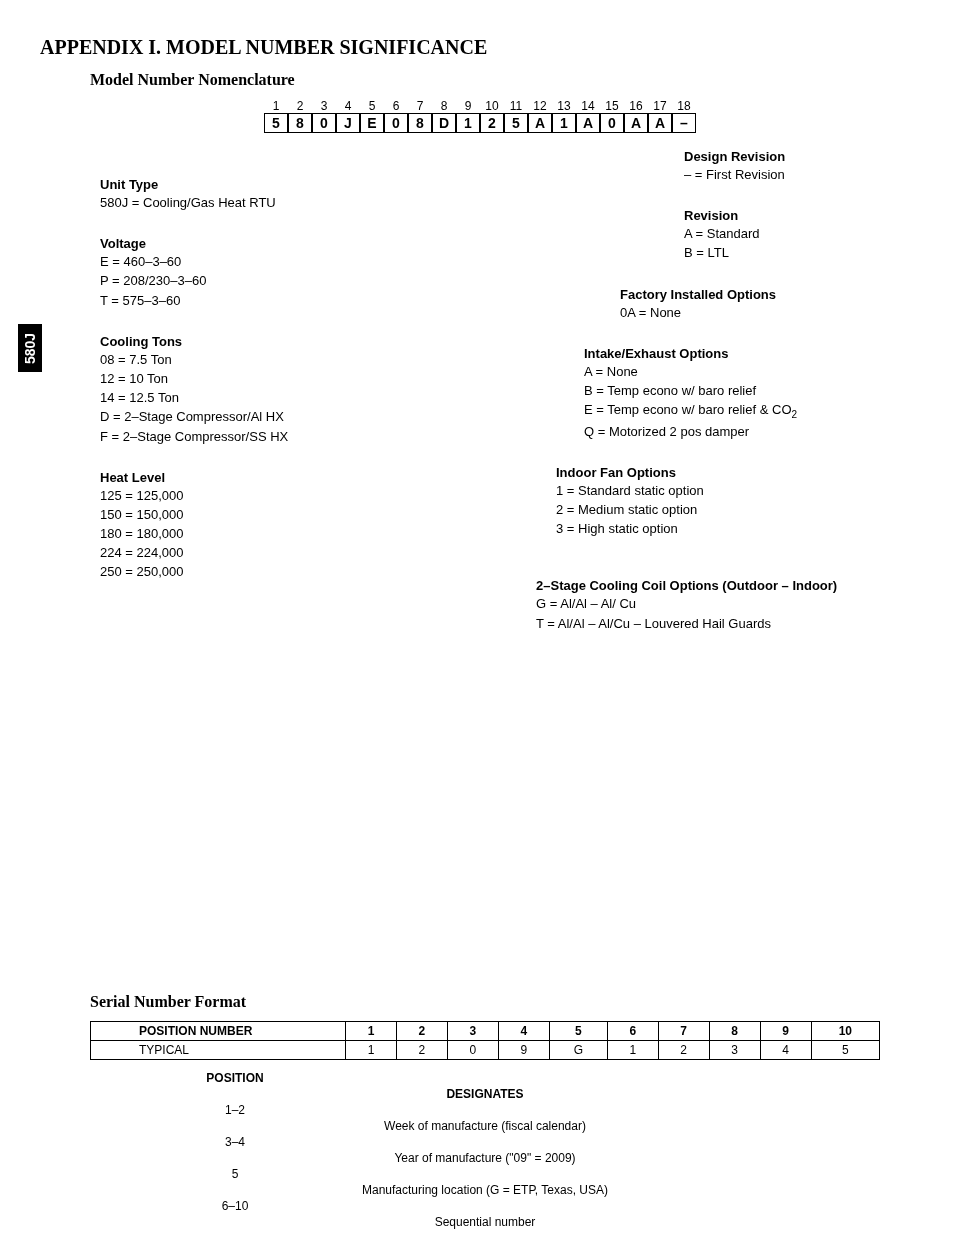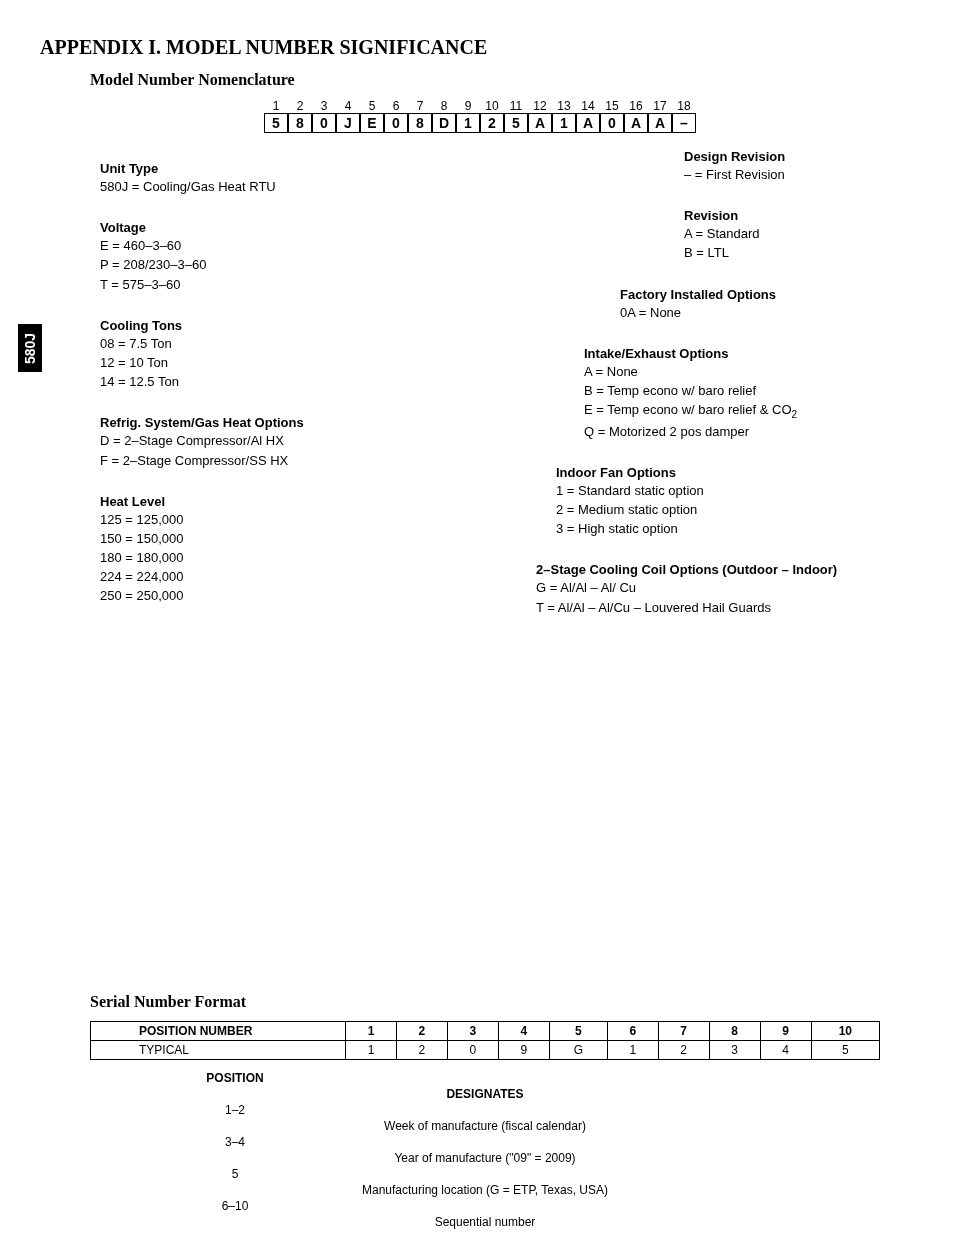--- a/index.html
+++ b/index.html
@@ -75,21 +75,21 @@
       width: 320px;
     }
     .right-col {
       position: absolute;
       right: 40px;
       width: 330px;
     }
     .section-title {
       font-weight: bold;
       font-size: 13px;
-      margin-top: 12px;
+      margin-top: 28px;
       margin-bottom: 2px;
     }
     .section-item {
       font-size: 13px;
       margin: 1px 0;
       line-height: 1.4;
     }
     .page-num {
       text-align: center;
       font-size: 13px;
@@ -195,21 +195,20 @@
       <div class="section-title" style="margin-top:24px;">Voltage</div>
       <div class="section-item">E = 460–3–60</div>
       <div class="section-item">P = 208/230–3–60</div>
       <div class="section-item">T = 575–3–60</div>
 
       <div class="section-title" style="margin-top:24px;">Cooling Tons</div>
       <div class="section-item">08 = 7.5 Ton</div>
       <div class="section-item">12 = 10 Ton</div>
       <div class="section-item">14 = 12.5 Ton</div>
 
-      <div class="section-title" style="margin-top:24px;">Refrig. System/Gas Heat Options</div>
       <div class="section-item">D = 2–Stage Compressor/Al HX</div>
       <div class="section-item">F = 2–Stage Compressor/SS HX</div>
 
       <div class="section-title" style="margin-top:24px;">Heat Level</div>
       <div class="section-item">125 = 125,000</div>
       <div class="section-item">150 = 150,000</div>
       <div class="section-item">180 = 180,000</div>
       <div class="section-item">224 = 224,000</div>
       <div class="section-item">250 = 250,000</div>
     </div>
@@ -240,21 +239,21 @@
       </div>
 
       <div style="margin-left:-28px;">
         <div class="section-title" style="margin-top:24px;">Indoor Fan Options</div>
         <div class="section-item">1 = Standard static option</div>
         <div class="section-item">2 = Medium static option</div>
         <div class="section-item">3 = High static option</div>
       </div>
 
       <div style="margin-left:-48px;">
-        <div class="section-title" style="margin-top:24px;">2–Stage Cooling Coil Options (Outdoor – Indoor)</div>
+        <div class="section-title" style="margin-top:40px;">2–Stage Cooling Coil Options (Outdoor – Indoor)</div>
         <div class="section-item">G = Al/Al – Al/ Cu</div>
         <div class="section-item">T = Al/Al – Al/Cu – Louvered Hail Guards</div>
       </div>
     </div>
   </div>
 </div>
 
 <div style="height:290px;"></div>
 
 <h2>Serial Number Format</h2>

